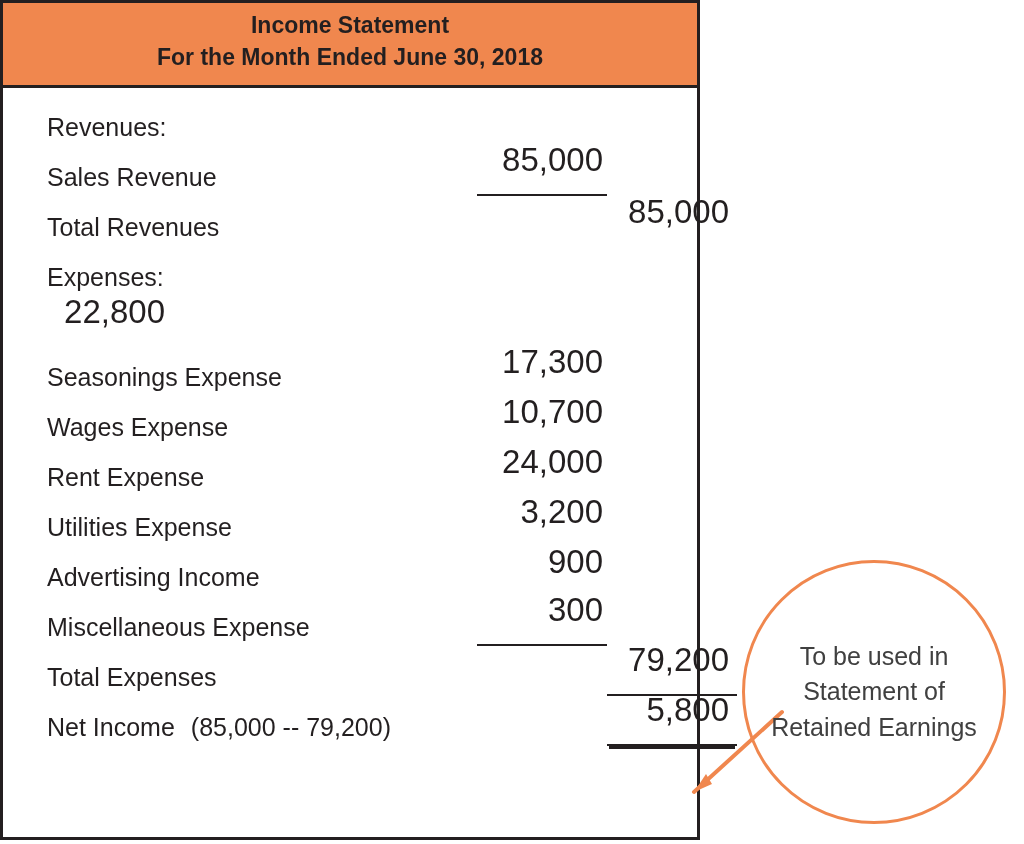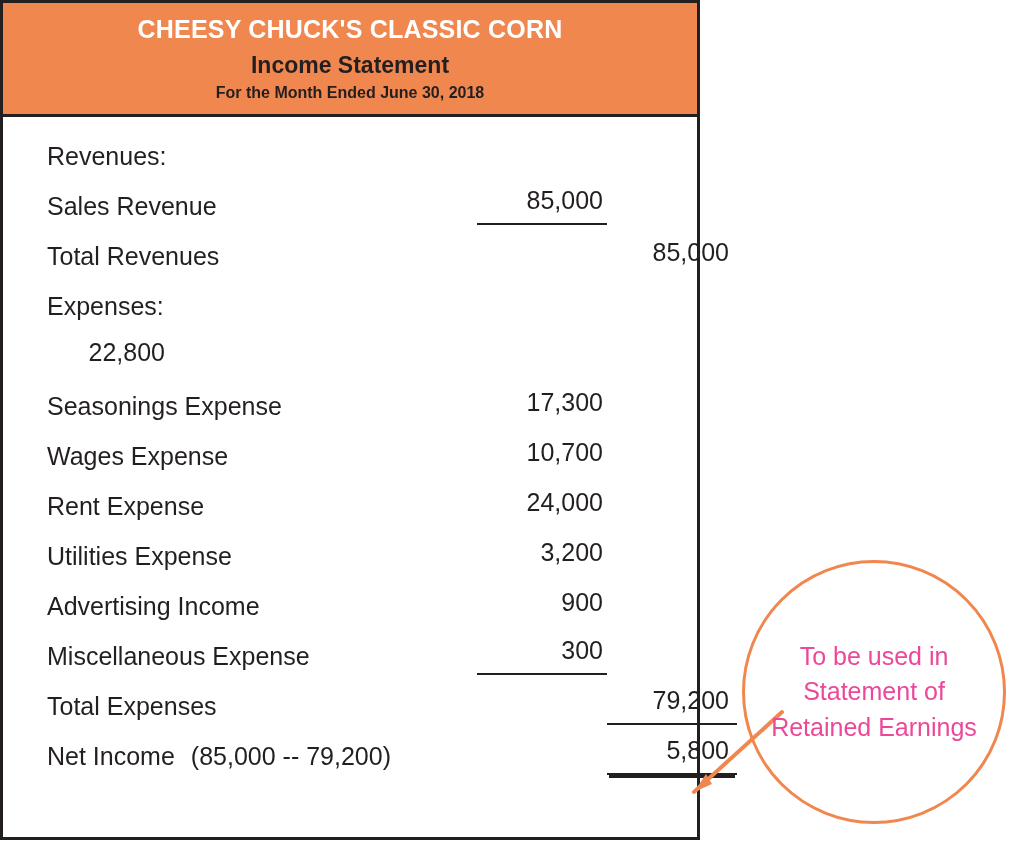--- a/index.html
+++ b/index.html
@@ -44,21 +44,21 @@
   #stmt-header .line2 {
     color: #231f20;
     font-weight: bold;
     font-size: 23px;
     line-height: 1.4;
     text-align: center;
   }
   #stmt-header .line3 {
     color: #231f20;
     font-weight: bold;
-    font-size: 16px;
+    font-size: 23px;
     line-height: 1.45;
     padding-bottom: 2px;
   }
 
   #rows {
     padding: 8px 0 0 0;
     margin-left: 36px;
   }
   .row {
     display: flex;
@@ -75,24 +75,24 @@
     line-height: 1;
     padding-bottom: 6px;
   }
   .label .paren {
     padding-left: 16px;
     text-align: right;
   }
   .col1, .col2 {
     flex: 0 0 130px;
     text-align: right;
-    font-size: 25px;
+    font-size: 33px;
     color: #231f20;
     line-height: 1;
-    padding-bottom: 10px;
+    padding-bottom: 18px;
     box-sizing: border-box;
   }
   .col1 { padding-right: 4px; }
   .col2 { padding-right: 8px; }
 
   
   .ul-single { border-bottom: 2px solid #231f20; }
   .ul-double {
     border-bottom: 2px solid #231f20;
     box-shadow: 0 5px 0 -2px #231f20;
@@ -108,40 +108,39 @@
     border: 3px solid #f0874e;
     border-radius: 50%;
     box-sizing: border-box;
     display: flex;
     align-items: center;
     justify-content: center;
   }
   #callout .text {
     text-align: center;
     font-size: 25px;
-    color: #ec4899;
+    color: #404040;
     line-height: 1.42;
     padding: 0 14px;
   }
 
   #arrow-svg {
     position: absolute;
     left: 678px;
     top: 700px;
     width: 110px;
     height: 110px;
   }
 </style>
 </head>
 <body>
 
 <div id="statement">
 
   <div id="stmt-header">
-    <div class="company">CHEESY CHUCK'S CLASSIC CORN</div>
     <div class="line2">Income Statement</div>
     <div class="line3">For the Month Ended June 30, 2018</div>
   </div>
 
   <div id="rows">
 
     <div class="row">
       <div class="label">Revenues:</div>
       <div class="col1"></div>
       <div class="col2"></div>

